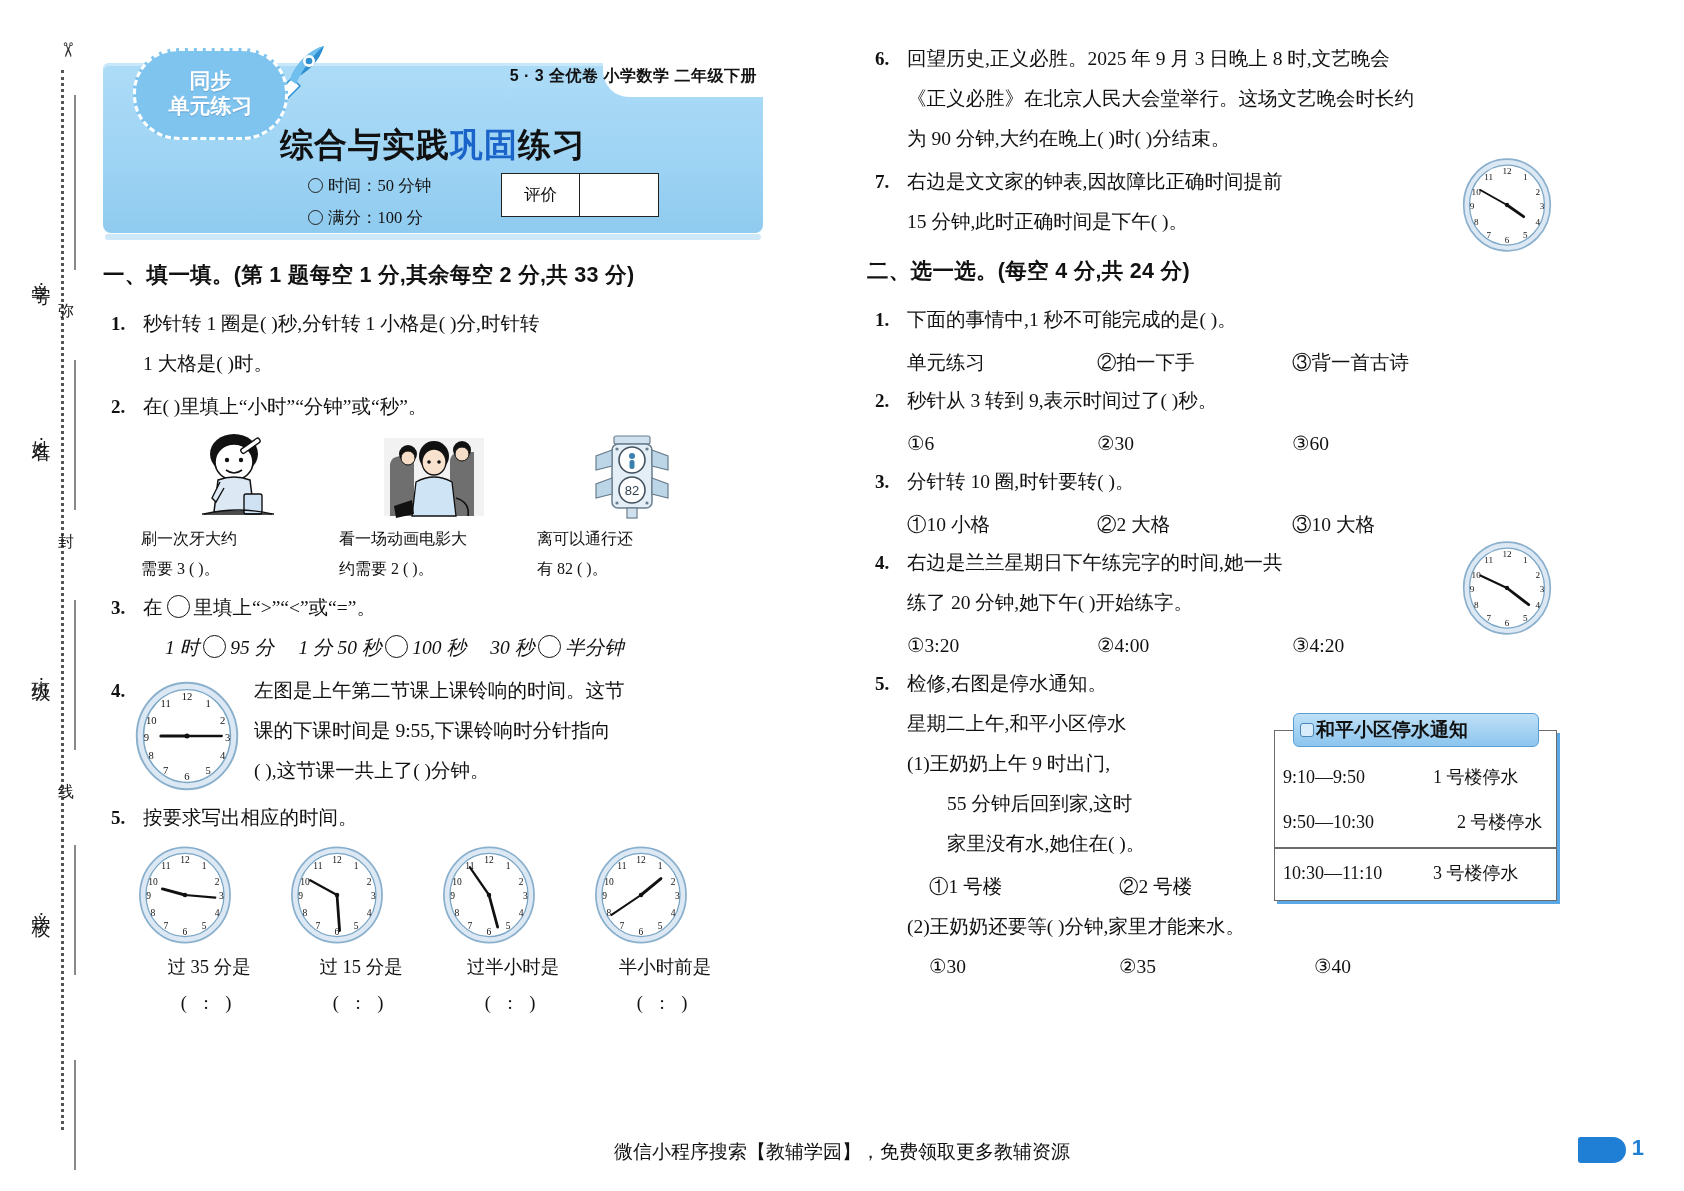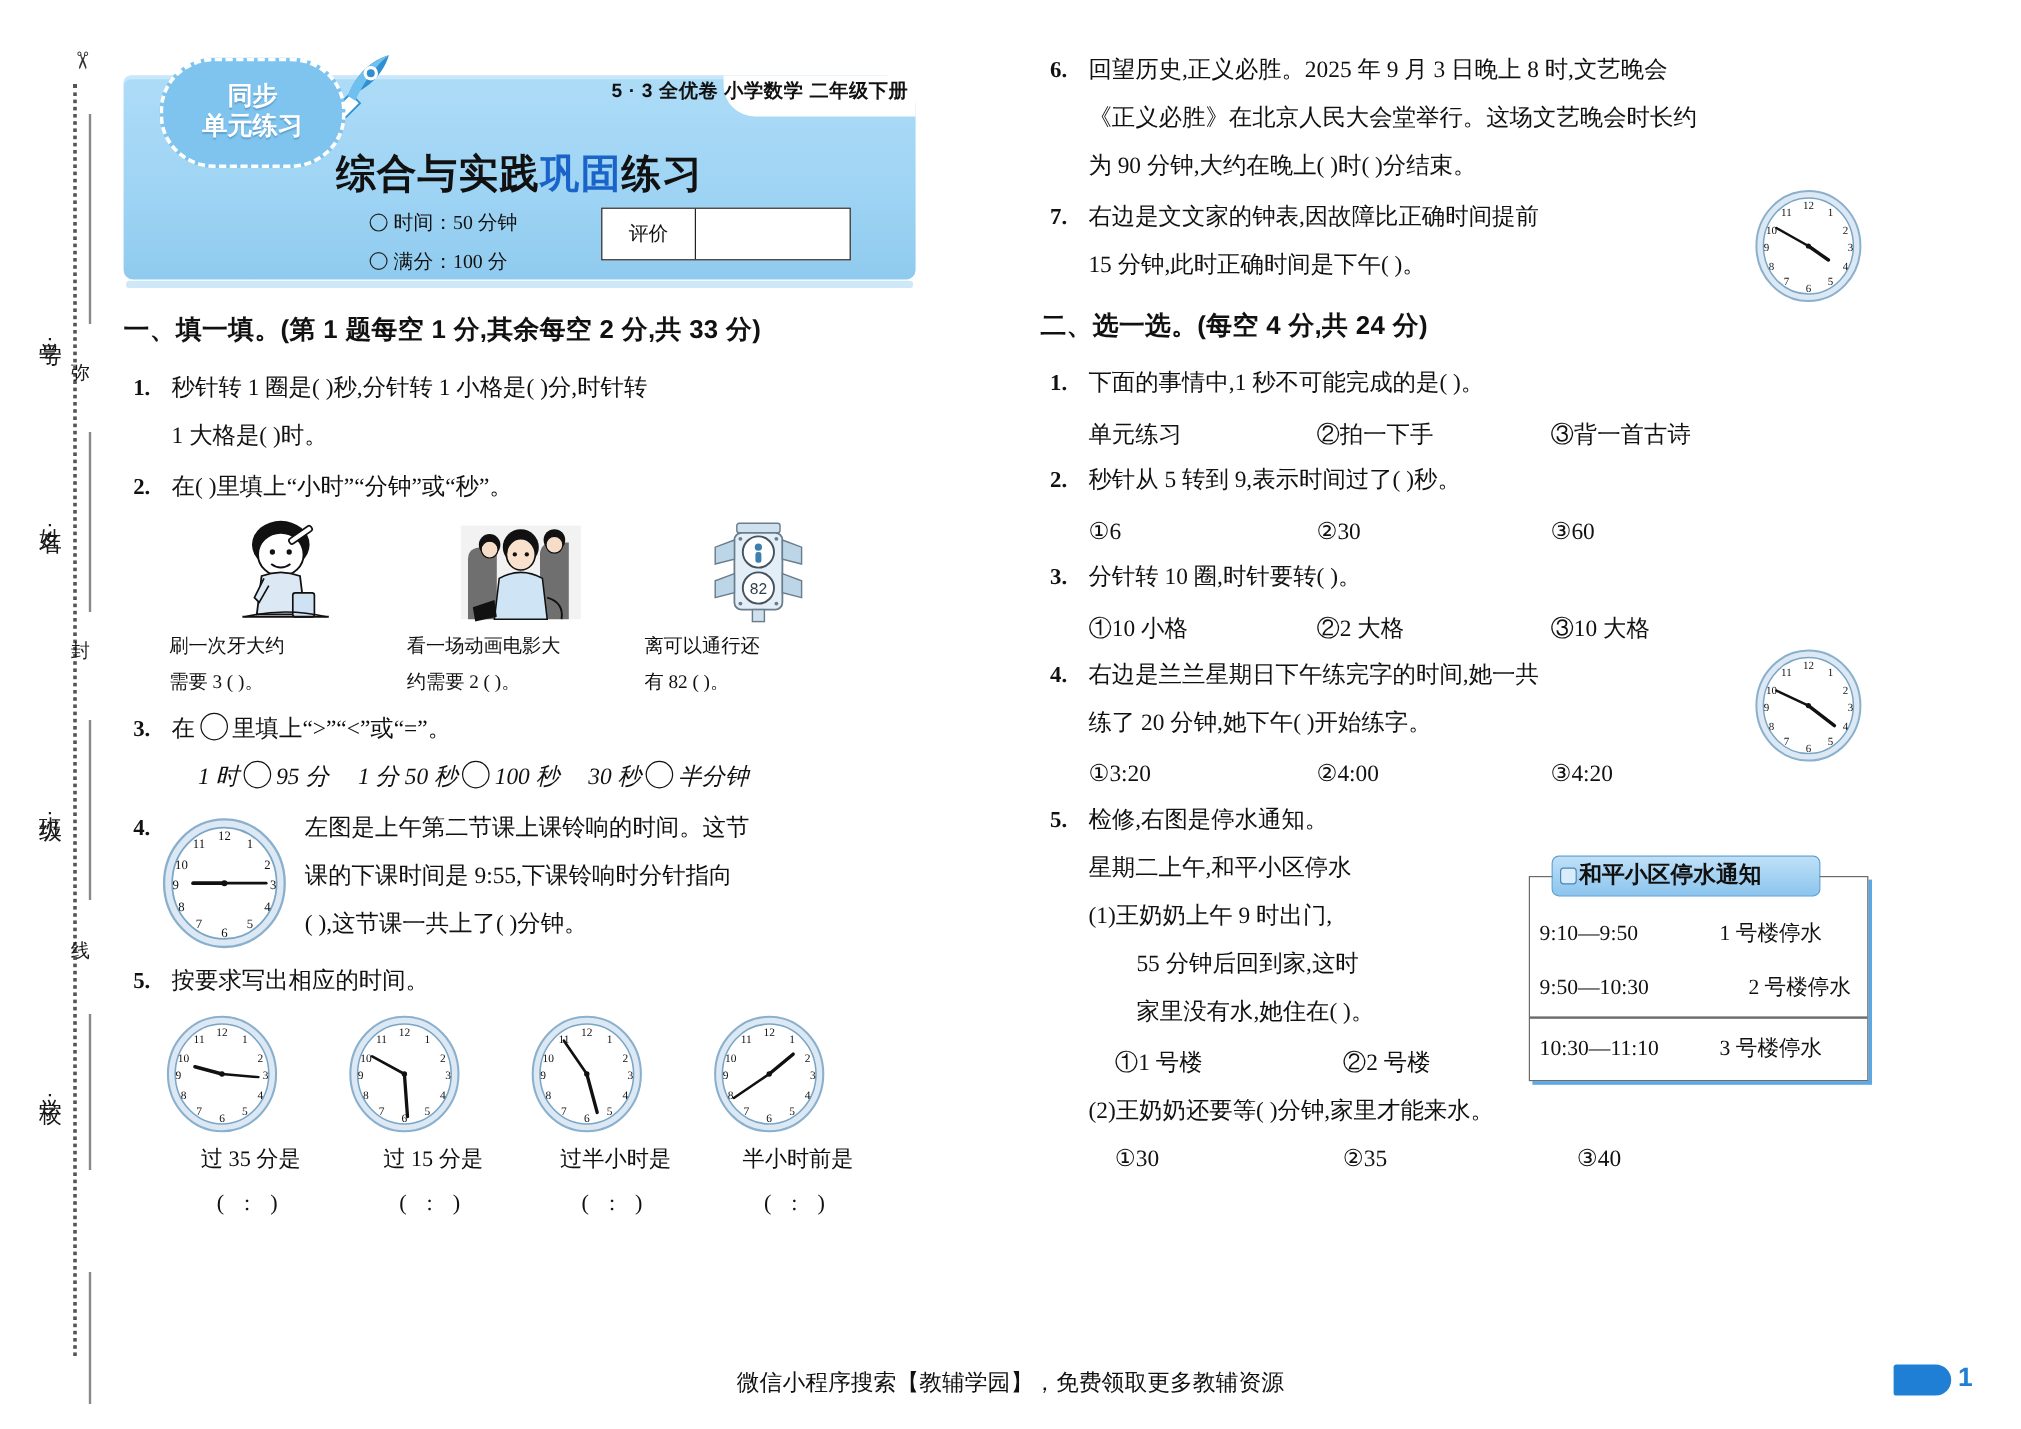--- a/index.html
+++ b/index.html
@@ -70,21 +70,21 @@
     position:absolute; left:0; right:0; top:75px;
     text-align:center; font-size:33px; font-weight:bold;
     font-family:"Liberation Sans","DejaVu Sans",sans-serif;
     letter-spacing:1px; color:#111;
   }
   .paper-title .hl { color:#1a63c8; }
   .meta { position:absolute; left:205px; top:122px; font-size:16.5px; line-height:1.95; }
   .meta .ic { display:inline-block; width:15px; height:15px; border:1.4px solid #222;
               border-radius:50%; position:relative; top:2px; margin-right:5px; }
   .eval-box {
-    position:absolute; left:398px; top:125px; width:208px; height:44px;
+    position:absolute; left:398px; top:125px; width:158px; height:44px;
     border:1.6px solid #222; background:#fff; display:flex;font-family:Liberation Serif, serif;
   }
   .eval-box .c1 { width:78px; border-right:1.6px solid #222; display:flex;
                   align-items:center; justify-content:center; font-size:16.5px;}
   .eval-box .c2 { flex:1; }
 
   
   .col { position:absolute; top:255px; width:680px; font-size:19.5px; line-height:1.95; }
   #colL { left:8px; }
   #colR { left:0px; top:40px; width:700px; }
@@ -125,21 +125,21 @@
   .q4clock { width:135px; flex:0 0 135px; display:flex; justify-content:center; padding-top:6px;}
   .q4text { flex:1; }
 
   
   .notice {
     position:absolute; right:10px; top:690px; width:283px;
     background:#fff; border:1.5px solid #6b6b6b;
     box-shadow:3px 3px 0 #5aa9e6;
   }
   .notice-title {
-    position:absolute; left:18px; top:-18px; width:224px; height:34px;
+    position:absolute; left:18px; top:-18px; width:246px; height:34px;
     background:linear-gradient(180deg,#bfe0f7,#8cc5ee);
     border:1.5px solid #5a9fd4; border-radius:6px;
     display:flex; align-items:center; padding-left:22px;
     font-size:19px; font-weight:bold; color:#111; white-space:nowrap;
     font-family:"Liberation Sans","DejaVu Sans",sans-serif;
   }
   .notice-title .knob { position:absolute; left:6px; top:9px; width:14px; height:14px;
     border:1.5px solid #4a87b8; border-radius:3px; background:#d9ecfb;}
   .notice-rows { padding:24px 0 4px 0; }
   .nrow { display:flex; font-size:18px; padding:5px 6px 5px 8px; white-space:nowrap; }
@@ -517,21 +517,21 @@
       <p>下面的事情中,1 秒不可能完成的是(        )。</p>
     </div>
     <div class="opts">
       <span class="o1">单元练习</span>
       <span class="o2">②拍一下手</span>
       <span>③背一首古诗</span>
     </div>
 
     <div class="q">
       <span class="num">2.</span>
-      <p>秒针从 5 转到 9,表示时间过了(        )秒。</p>
+      <p>秒针从 3 转到 9,表示时间过了(        )秒。</p>
     </div>
     <div class="opts">
       <span class="o1">①6</span>
       <span class="o2">②30</span>
       <span>③60</span>
     </div>
 
     <div class="q">
       <span class="num">3.</span>
       <p>分针转 10 圈,时针要转(        )。</p>

